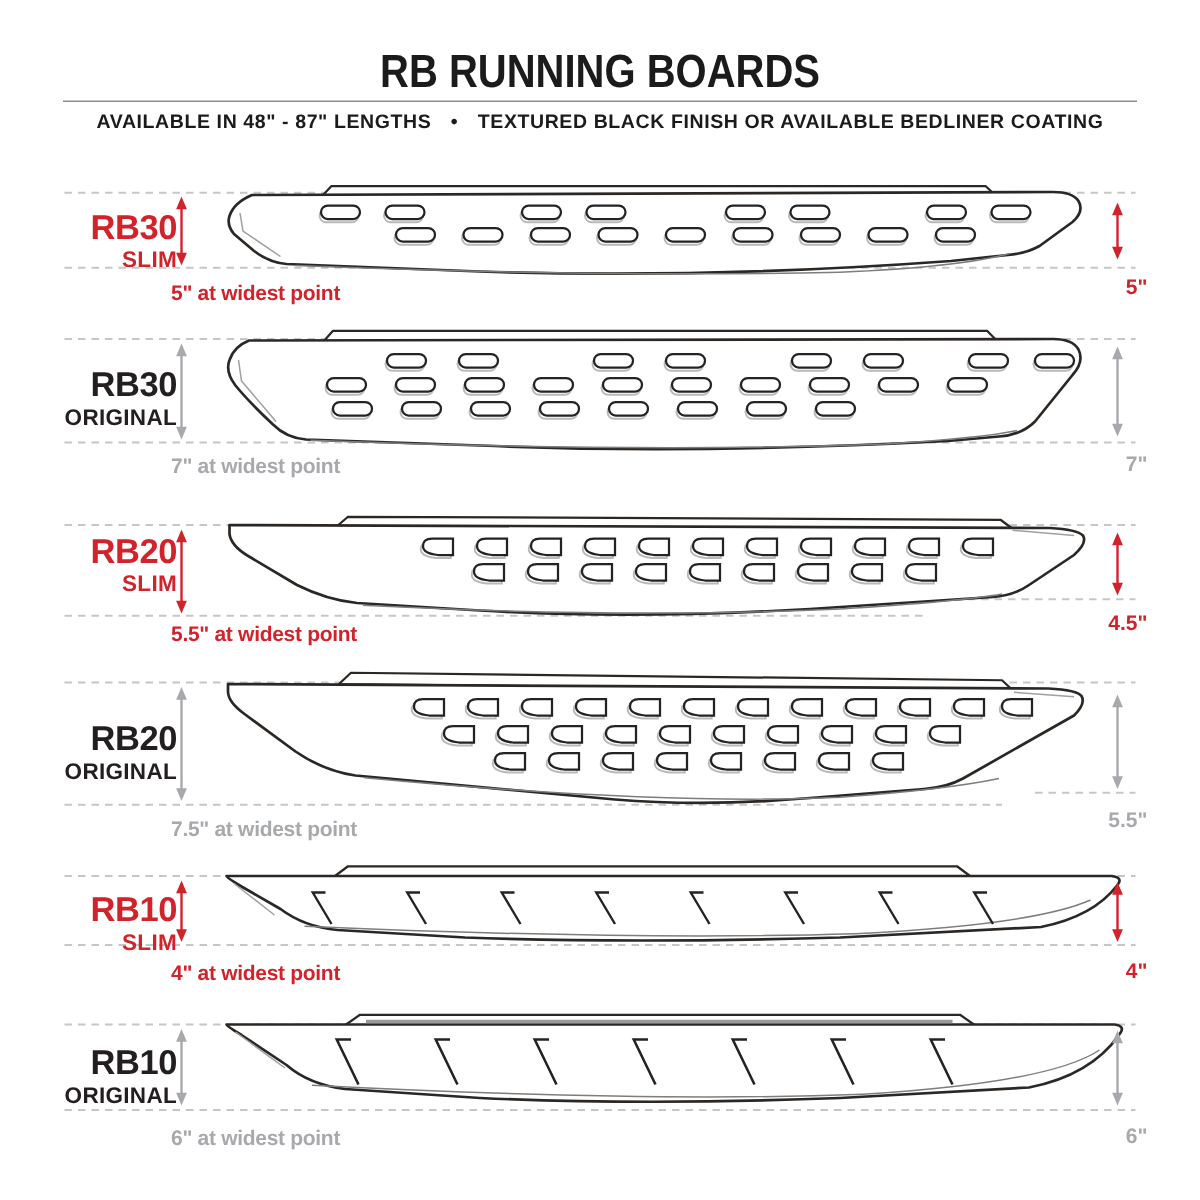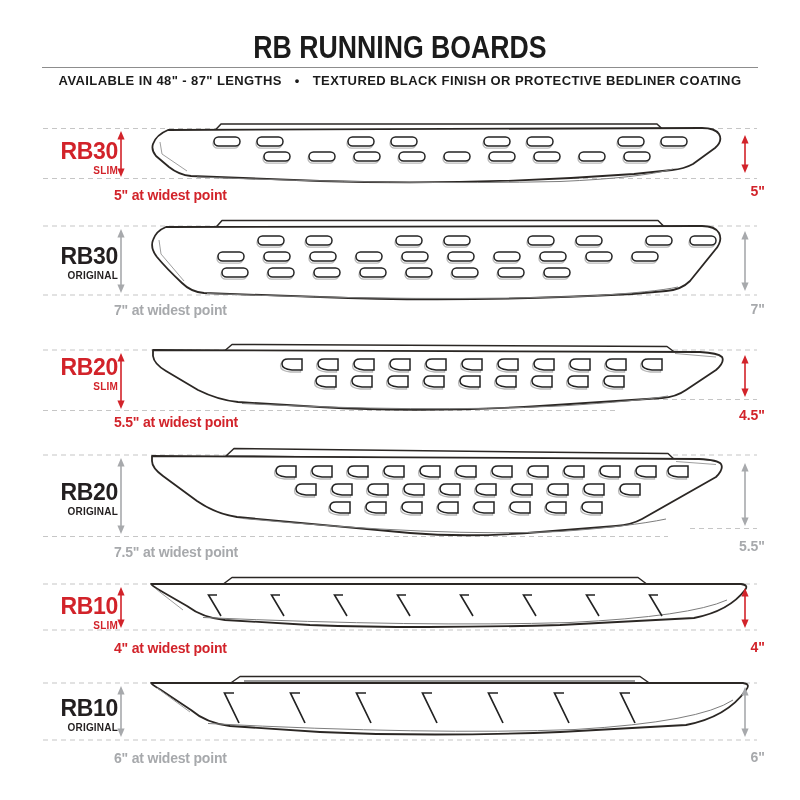--- a/index.html
+++ b/index.html
@@ -7,21 +7,21 @@
           font-family:Liberation Sans, sans-serif;color:#231f20;}
   .hdr{position:absolute;left:0;top:0;width:800px;text-align:center;}
   .title{margin:0;position:absolute;left:0;top:30px;width:800px;font-size:31px;font-weight:bold;
          letter-spacing:0px;transform:scaleX(.86);transform-origin:400px 0;color:#1b1b1b;}
   .rule{position:absolute;left:42px;top:67px;width:716px;height:0;border-top:1.5px solid #8d8d8d;}
   .subtitle{position:absolute;left:0;top:73px;width:800px;display:flex;justify-content:center;
             align-items:center;gap:13px;font-size:13px;font-weight:bold;letter-spacing:.4px;color:#1b1b1b;}
   .art{position:absolute;left:0;top:0;}
   .model{position:absolute;left:28px;width:90px;text-align:right;line-height:1;}
   .model .mname{font-size:23px;font-weight:bold;letter-spacing:-.3px;}
-  .model .mvar{font-size:10px;font-weight:bold;margin-top:3px;letter-spacing:.2px;}
+  .model .mvar{font-size:15px;font-weight:bold;margin-top:3px;letter-spacing:.2px;}
   .wnote{position:absolute;left:114px;font-size:14px;font-weight:bold;letter-spacing:-.2px;}
   .hlabel{position:absolute;right:35px;width:70px;text-align:right;font-size:14px;font-weight:bold;}
   .red{color:#d2232a;}
   .gray{color:#a7a9ac;}
   .blk{color:#231f20;}
 </style>
 </head>
 <body>
 
 <div class="canvas">
@@ -317,21 +317,21 @@
         </g>
     </g>
   </svg>
 
   <div class="hdr">
     <h1 class="title">RB RUNNING BOARDS</h1>
     <div class="rule"></div>
     <div class="subtitle">
       <span>AVAILABLE IN 48" - 87" LENGTHS</span>
       <span>•</span>
-      <span>TEXTURED BLACK FINISH OR PROTECTIVE BEDLINER COATING</span>
+      <span>TEXTURED BLACK FINISH OR AVAILABLE BEDLINER COATING</span>
     </div>
   </div>
 
   <div class="model red" style="top:140px">
     <div class="mname">RB30</div>
     <div class="mvar">SLIM</div>
   </div>
   <div class="wnote red" style="top:187px">5" at widest point</div>
   <div class="hlabel red" style="top:183px">5"</div>
 

